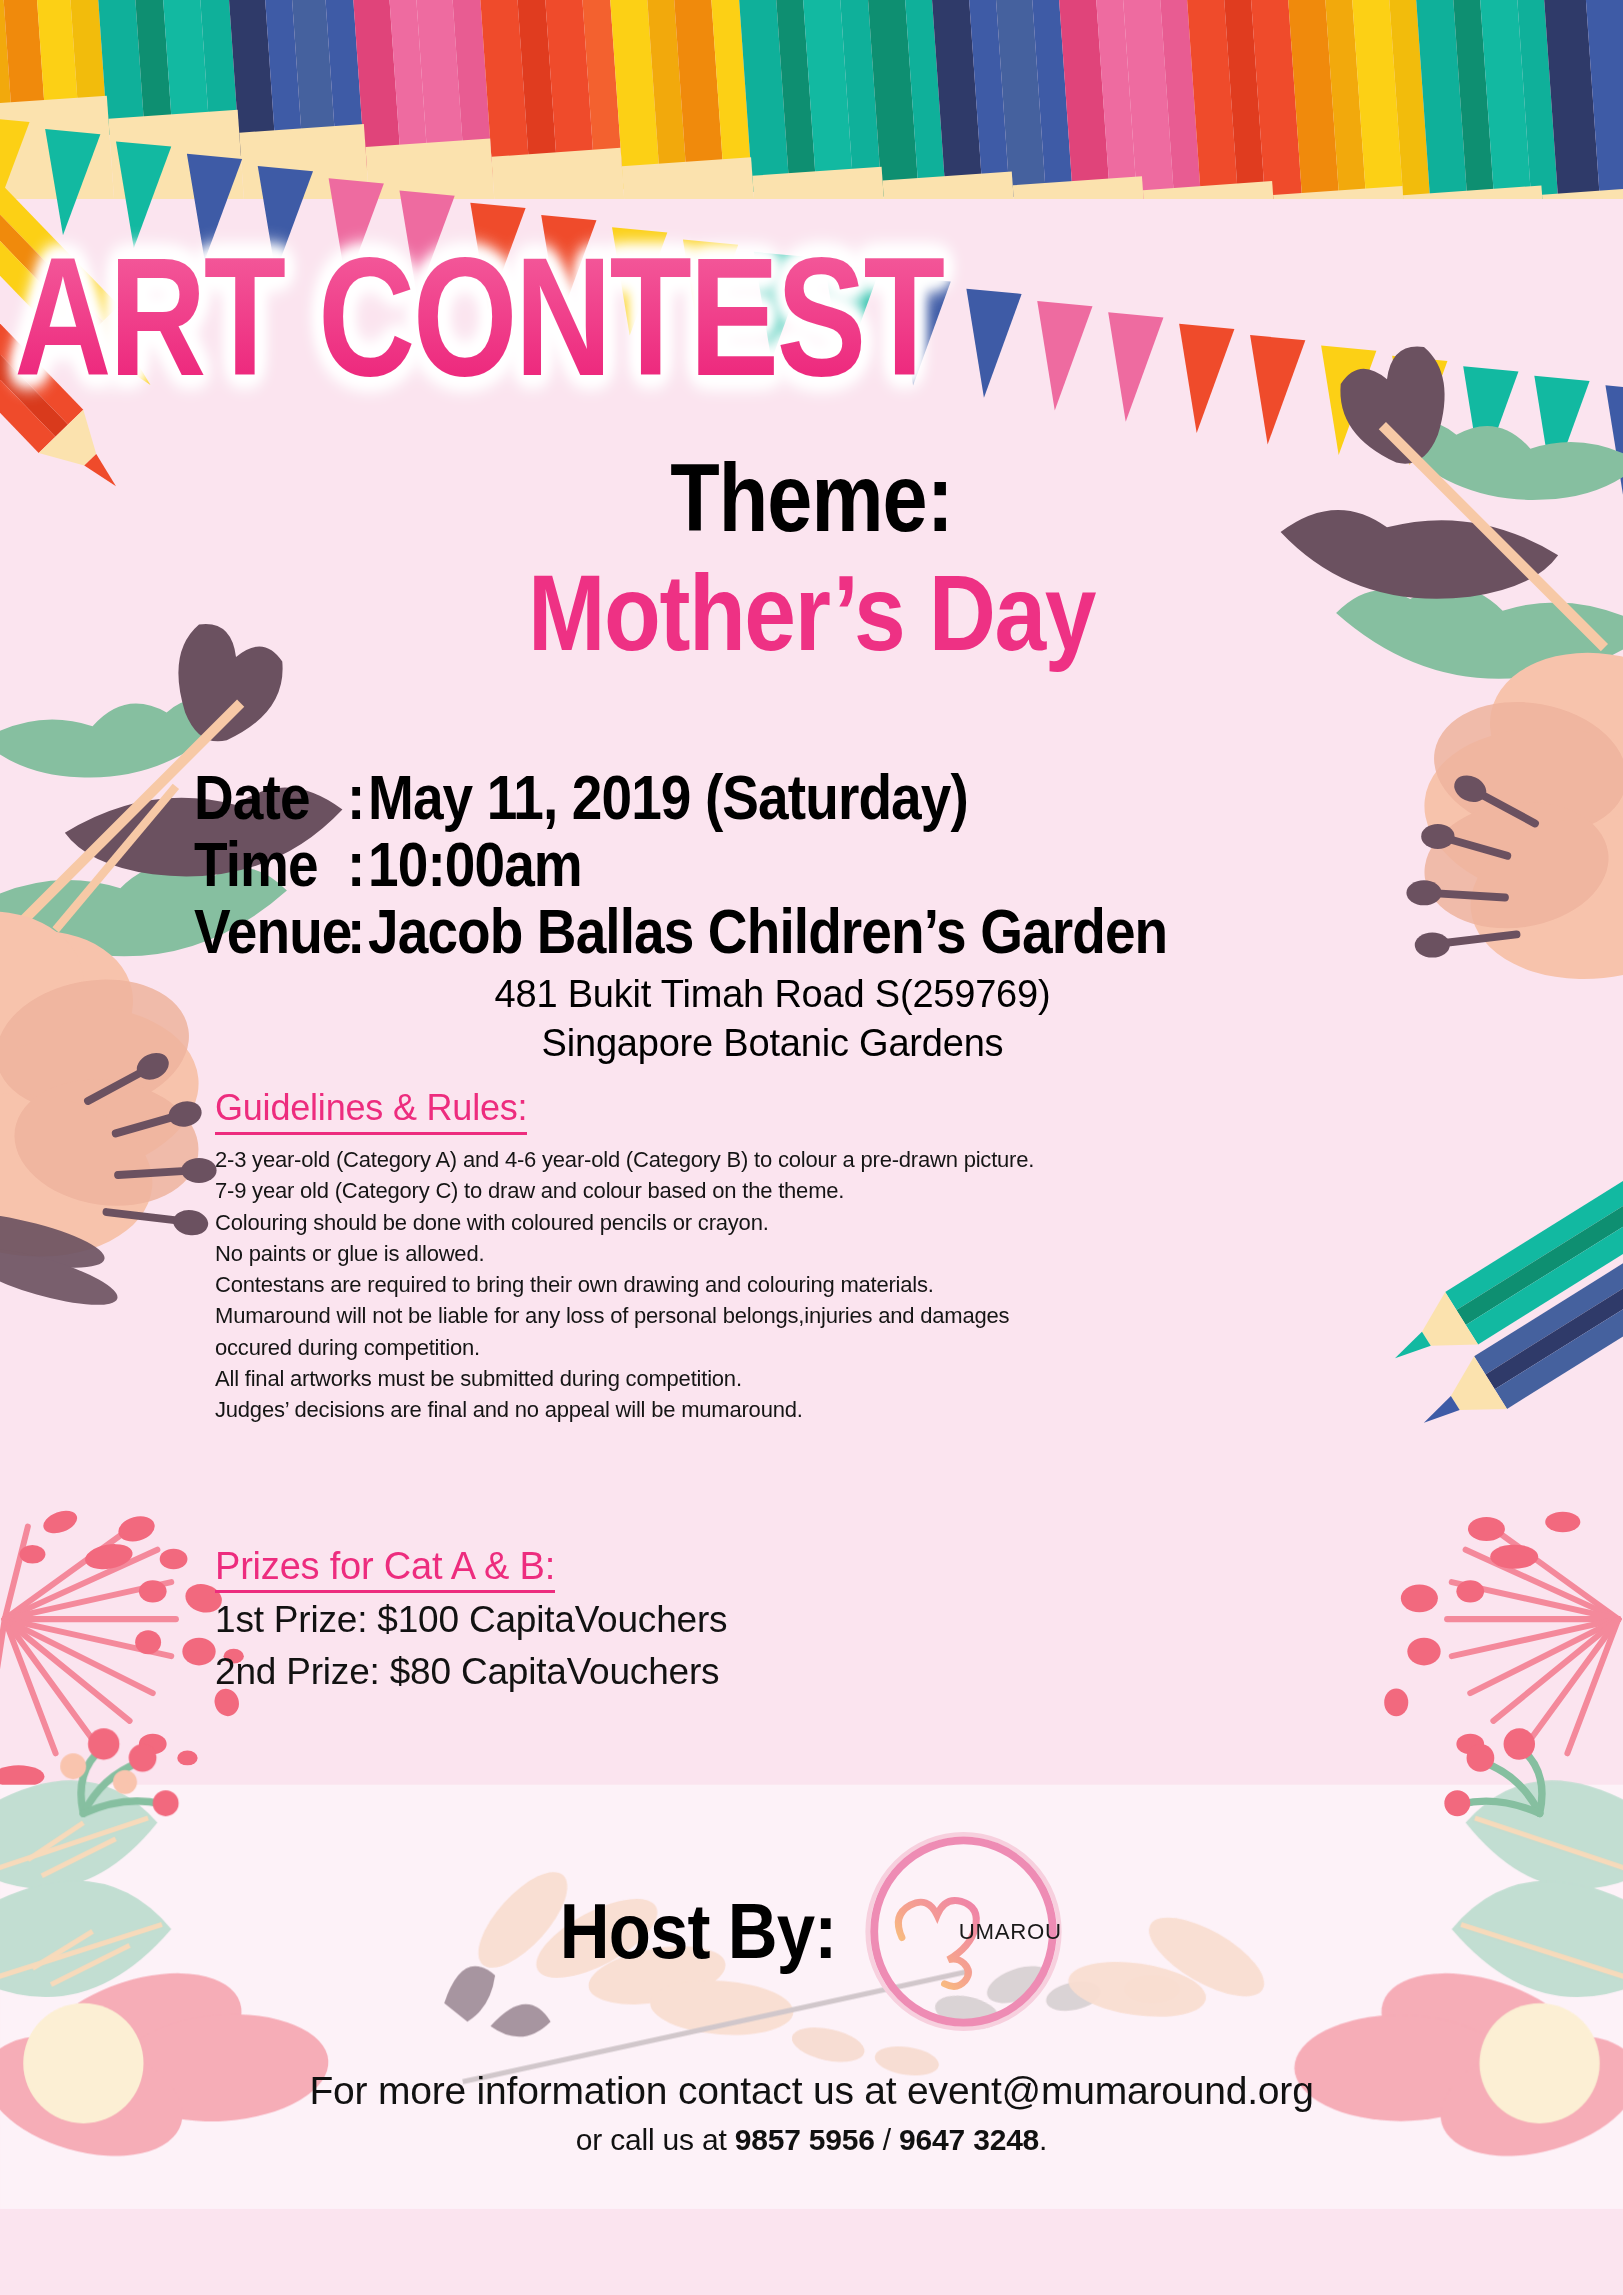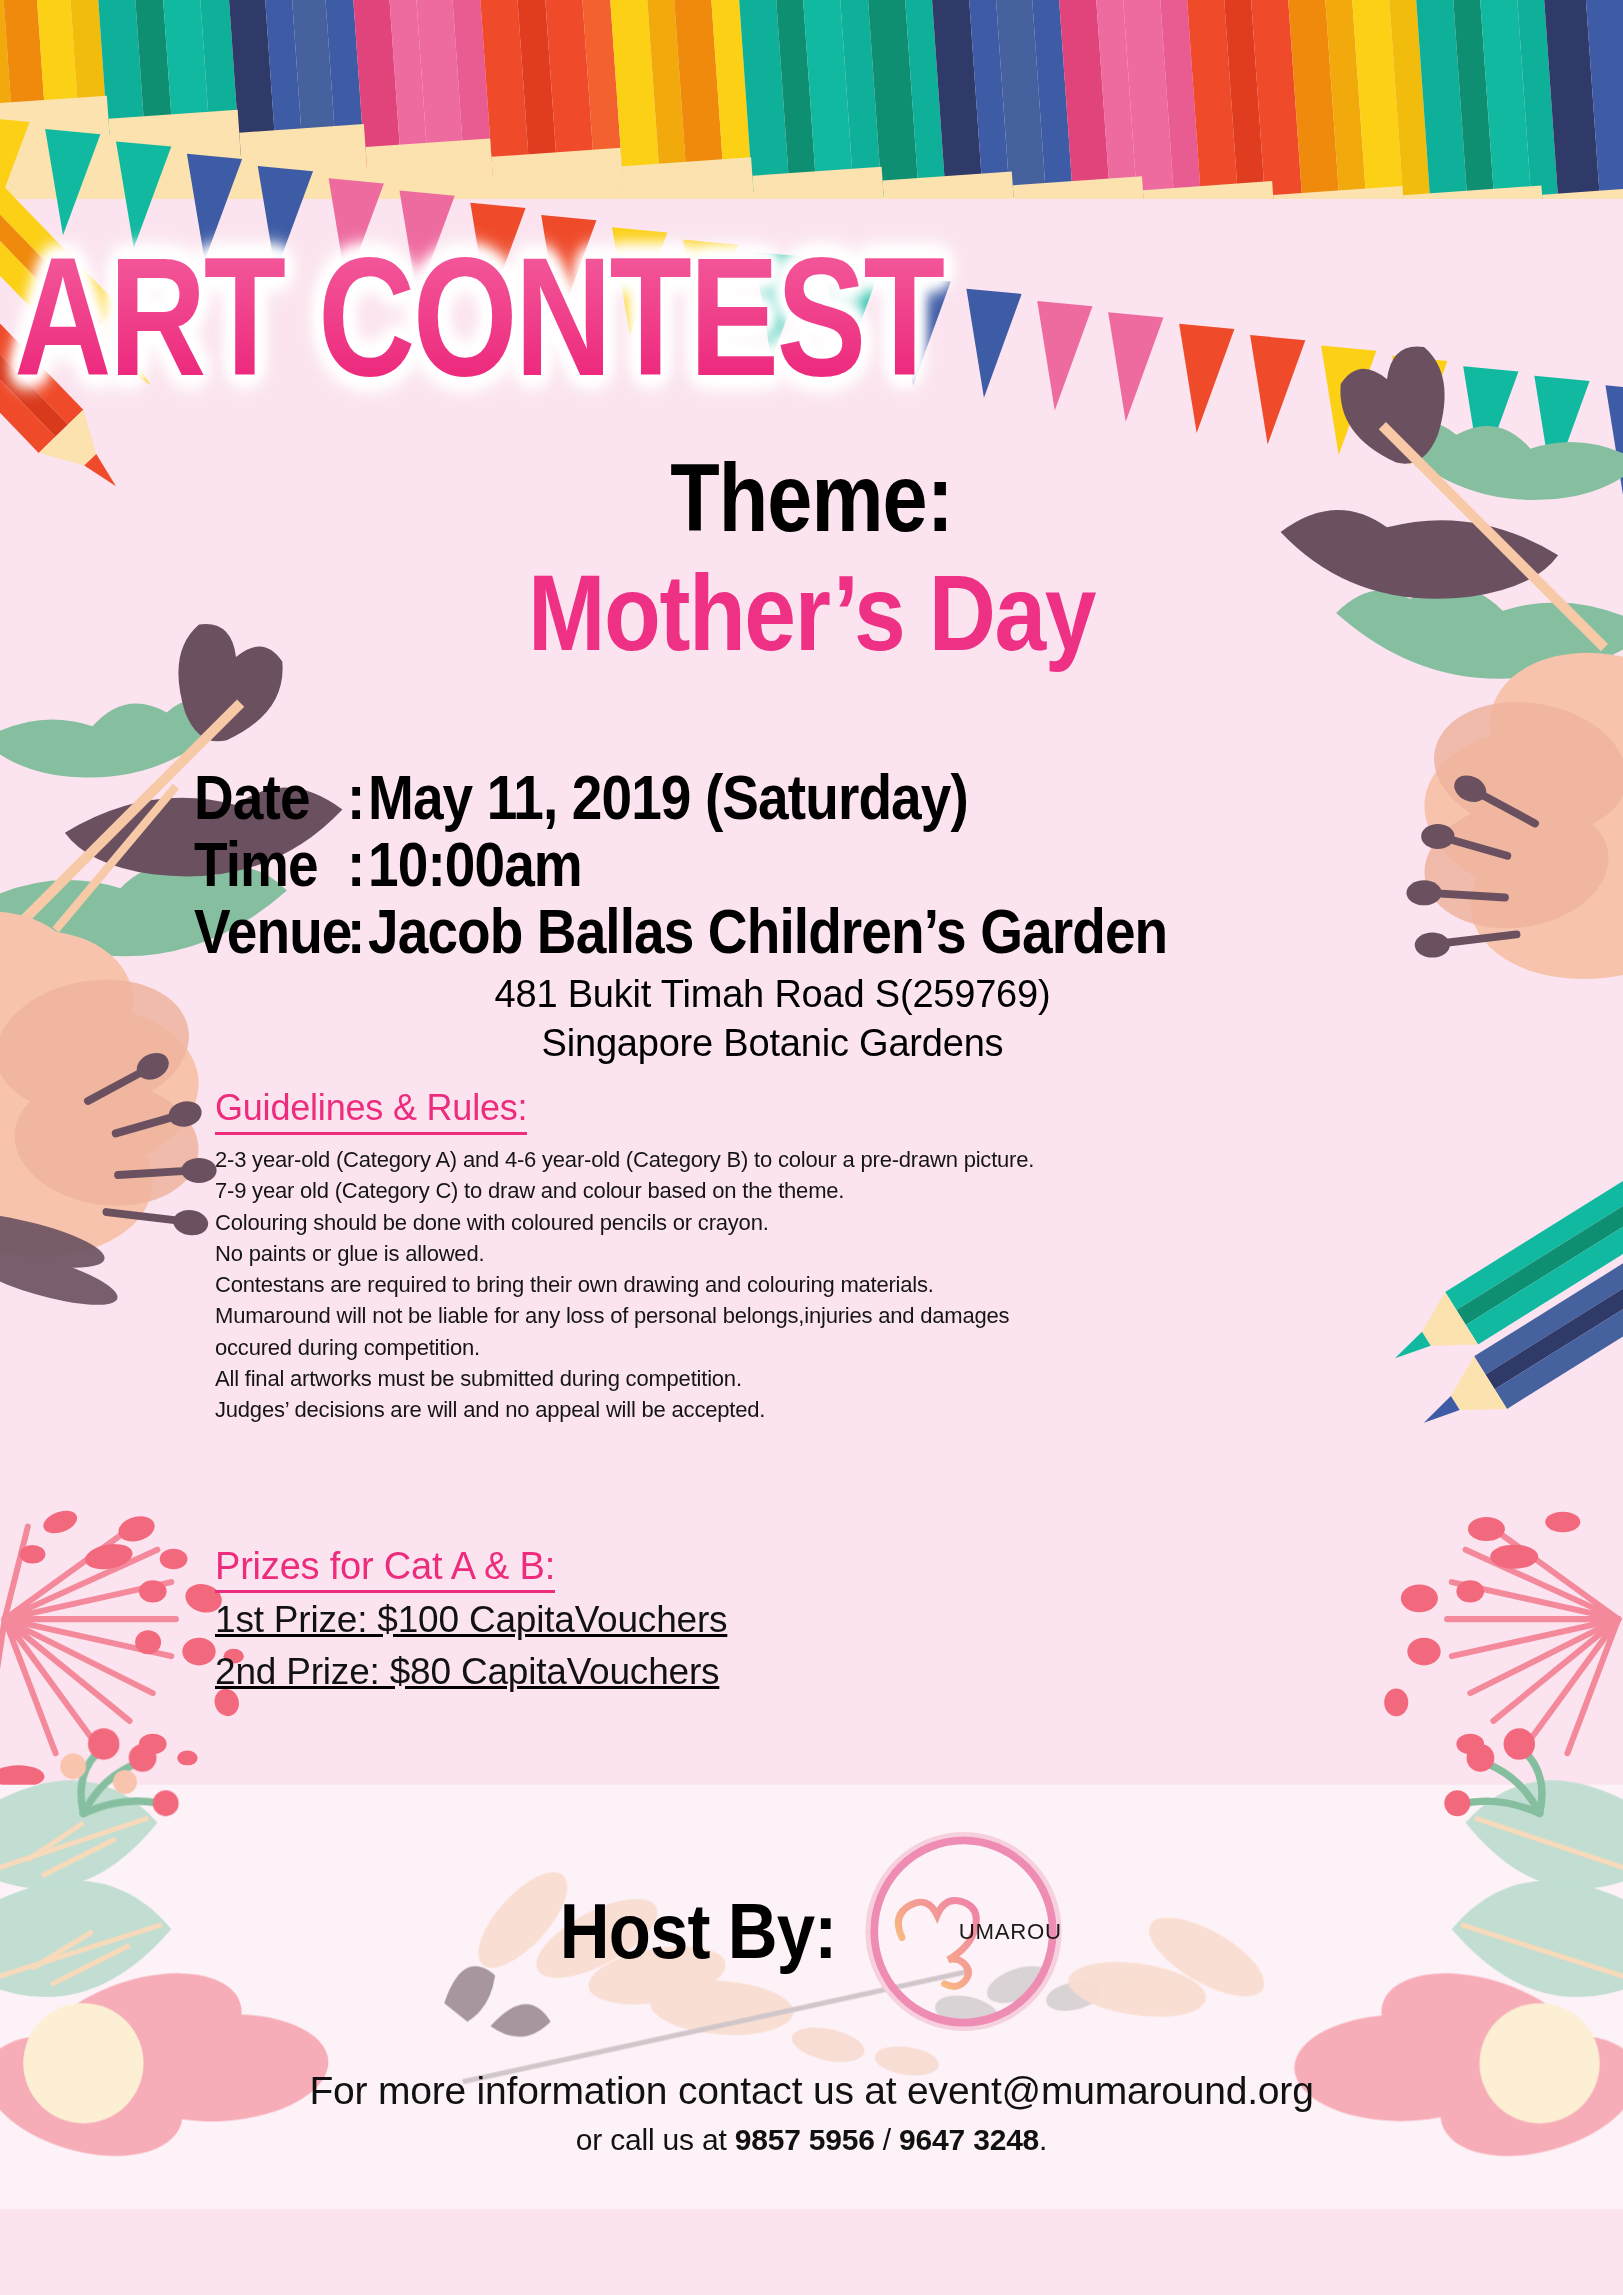--- a/index.html
+++ b/index.html
@@ -83,21 +83,21 @@
     letter-spacing:-0.2px;
   }
   .gl-list{margin-top:9.3px;}
   .gl-line{
     font-size:22px;line-height:1.42;color:#151515;letter-spacing:-0.2px;
     white-space:nowrap;
   }
 
   .prizes{
     position:absolute;top:1545px;left:215px;width:1222px;
-    display:flex;gap:74px;text-decoration:underline;
+    display:flex;gap:74px;
   }
   .prize-col{width:537px;}
   .pz-head{
     font-size:38px;color:#ED2C7E;
     display:inline-block;border-bottom:3.7px solid #ED2C7E;padding-bottom:1.9px;
     letter-spacing:-0.2px;
   }
   .pz-line{font-size:37px;line-height:1.36;color:#121212;margin-top:1.9px;letter-spacing:-0.2px;white-space:nowrap;}
 
   .host-row{
@@ -532,21 +532,21 @@
       <div class="gl-head">Guidelines &amp; Rules:</div>
       <div class="gl-list">
         <div class="gl-line">2-3 year-old (Category A) and 4-6 year-old (Category B) to colour a pre-drawn picture.</div>
         <div class="gl-line">7-9 year old (Category C) to draw and colour based on the theme.</div>
         <div class="gl-line">Colouring should be done with coloured pencils or crayon.</div>
         <div class="gl-line">No paints or glue is allowed.</div>
         <div class="gl-line">Contestans are required to bring their own drawing and colouring materials.</div>
         <div class="gl-line">Mumaround will not be liable for any loss of personal belongs,injuries and damages</div>
         <div class="gl-line">occured during competition.</div>
         <div class="gl-line">All final artworks must be submitted during competition.</div>
-        <div class="gl-line">Judges’ decisions are will and no appeal will be accepted.</div>
+        <div class="gl-line">Judges’ decisions are final and no appeal will be mumaround.</div>
       </div>
     </div>
 
     <div class="prizes">
       <div class="prize-col">
         <div class="pz-head">Prizes for Cat A &amp; B:</div>
         <div class="pz-line">1st Prize: $100 CapitaVouchers</div>
         <div class="pz-line">2nd Prize: $80 CapitaVouchers</div>
       </div>
     </div>

